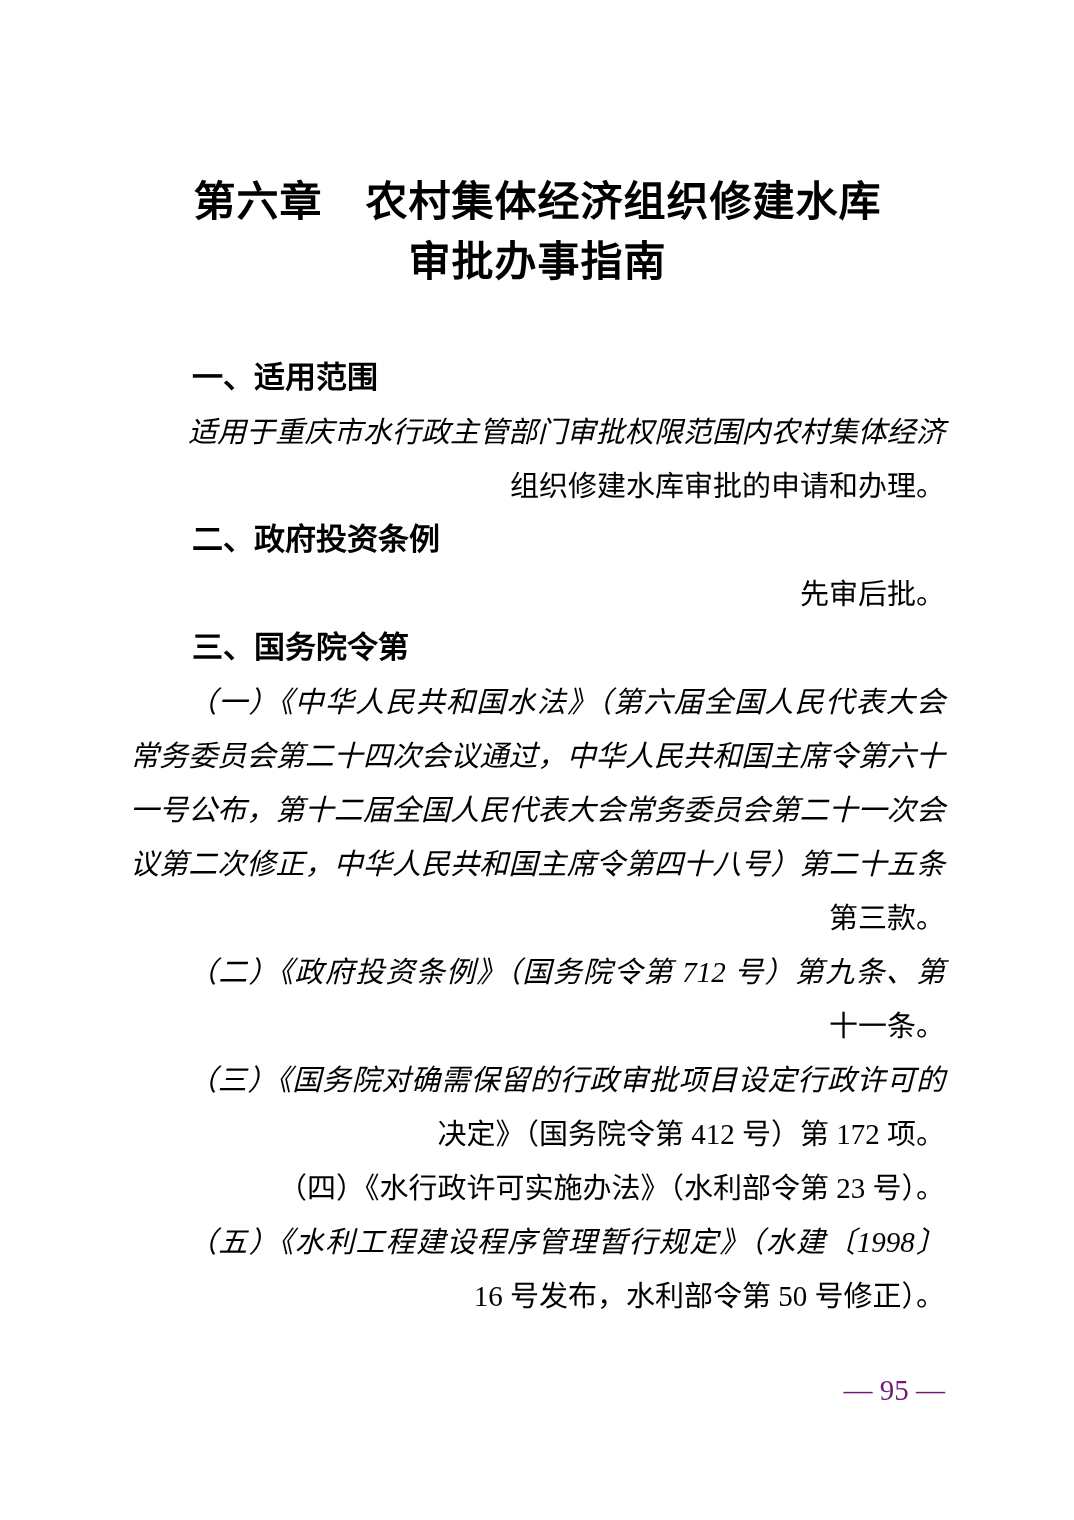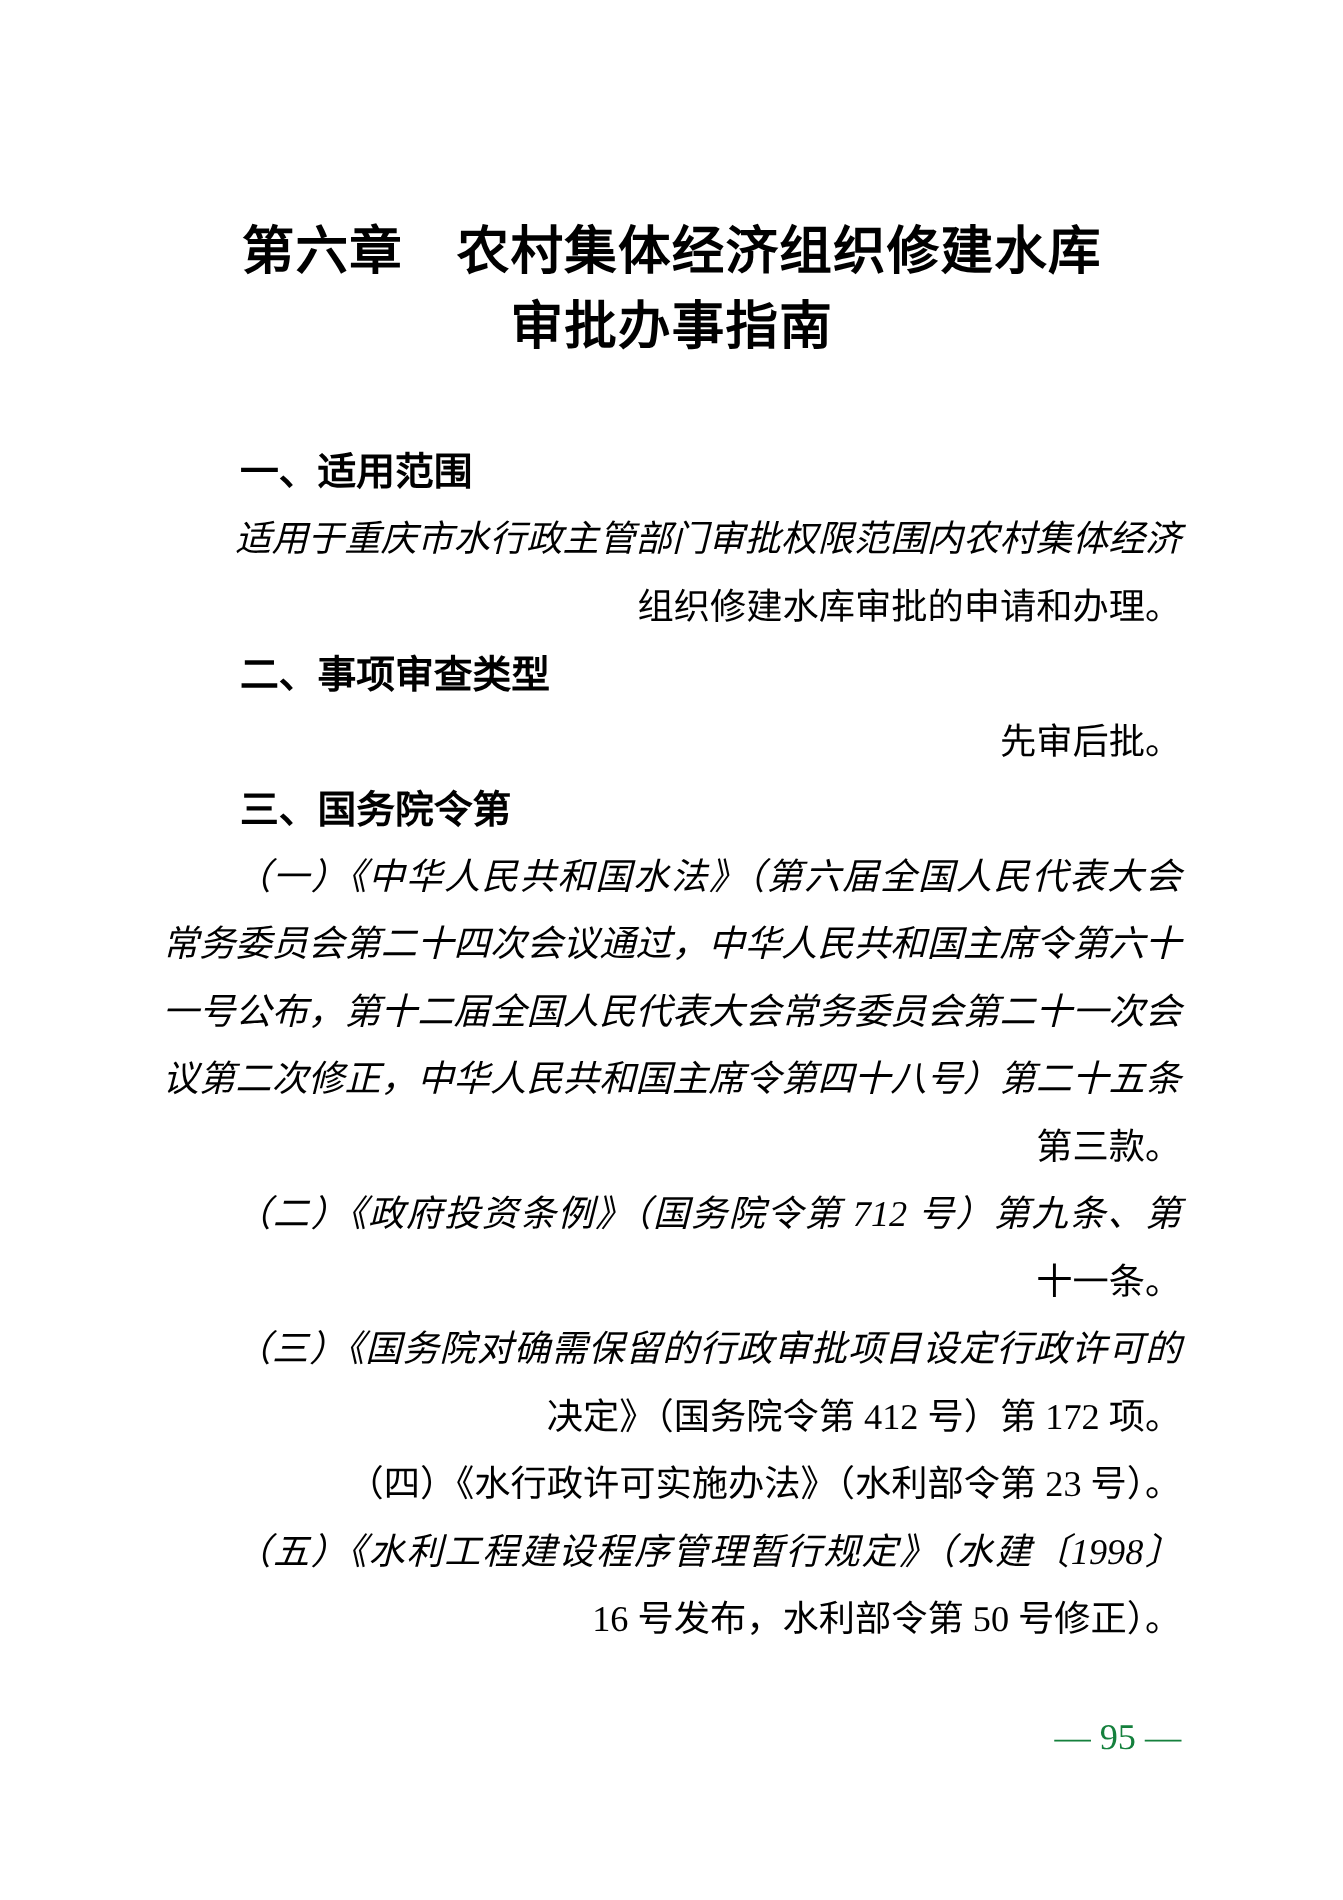--- a/index.html
+++ b/index.html
@@ -54,40 +54,40 @@
     text-justify: inter-character;
     font-style: italic;
   }
   .page-footer {
     position: absolute;
     top: 1370px;
     right: 129px;
     font-family: "Liberation Serif", "DejaVu Serif", serif;
     font-size: 29px;
     line-height: 40px;
-    color: #15803d;
+    color: #701a75;
   }
 </style>
 </head>
 <body>
 
 <div class="page">
 
   <header class="doc-title">
     <div class="title-line">第六章　农村集体经济组织修建水库</div>
     <div class="title-line">审批办事指南</div>
   </header>
 
   <main class="doc-body">
 
     <h2 class="sec-heading">一、适用范围</h2>
     <div class="line indent fill">适用于重庆市水行政主管部门审批权限范围内农村集体经济</div>
     <div class="line">组织修建水库审批的申请和办理。</div>
 
-    <h2 class="sec-heading">二、事项审查类型</h2>
+    <h2 class="sec-heading">二、政府投资条例</h2>
     <div class="line indent">先审后批。</div>
 
     <h2 class="sec-heading">三、国务院令第</h2>
 
     <div class="line indent fill">（一）《中华人民共和国水法》（第六届全国人民代表大会</div>
     <div class="line fill">常务委员会第二十四次会议通过，中华人民共和国主席令第六十</div>
     <div class="line fill">一号公布，第十二届全国人民代表大会常务委员会第二十一次会</div>
     <div class="line fill">议第二次修正，中华人民共和国主席令第四十八号）第二十五条</div>
     <div class="line">第三款。</div>
 

